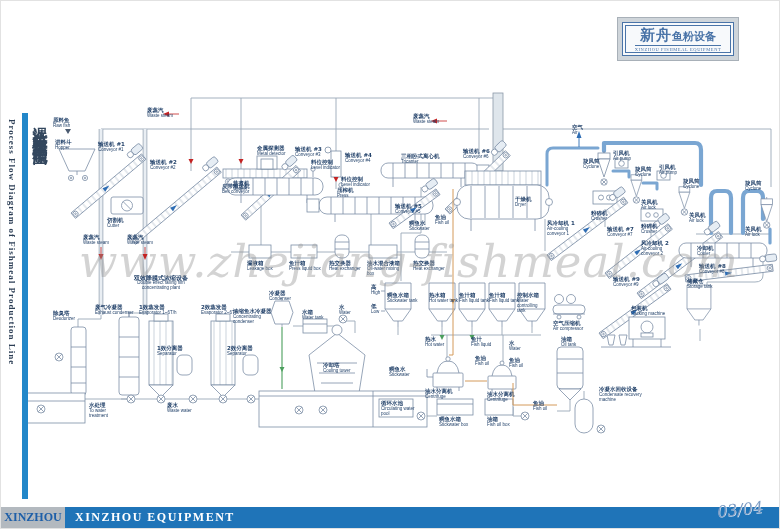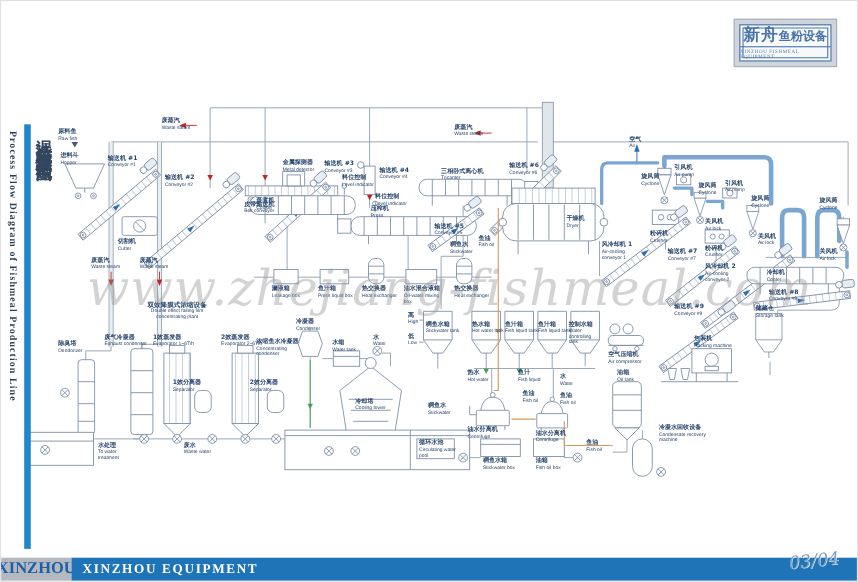--- a/index.html
+++ b/index.html
@@ -11,33 +11,33 @@
              color:rgba(150,150,150,.42);letter-spacing:1px}
   
   .side-en{position:absolute;left:6px;top:118px;z-index:3;writing-mode:vertical-rl;
            font-family:"Liberation Serif",serif;font-weight:bold;font-size:9px;
            letter-spacing:1px;color:#2c3e55}
   .side-rule{position:absolute;left:21px;top:112px;width:6px;height:386px;background:#2287c9;z-index:3}
   .side-cn{position:absolute;left:29px;top:114px;z-index:3;writing-mode:vertical-rl;
            font-family:"DejaVu Sans",sans-serif;font-weight:bold;font-size:15px;
            letter-spacing:2px;color:#33475e}
   
-  .logo{position:absolute;right:18px;top:16px;width:94px;height:44px;background:#cfd5da;
+  .logo{position:absolute;right:40px;top:16px;width:122px;height:44px;background:#cfd5da;
         border:1px solid #a8b0b8;padding:4px;box-sizing:border-box;z-index:5}
   .logo-inner{height:100%;background:#f7f9fb;border:1px solid #4a74a8;box-shadow:inset 0 0 0 2px #f7f9fb, inset 0 0 0 3px #4a74a8;
         display:flex;flex-direction:column;align-items:center;justify-content:center;color:#4a74a8;box-sizing:border-box}
   .logo-cn{line-height:1}
   .logo-cn .big{font-size:15px;font-weight:bold;letter-spacing:1px}
   .logo-cn .small{font-size:11px;font-weight:bold}
   .logo-en{font-size:4.5px;letter-spacing:.6px;margin-top:2px;border-top:1px solid #4a74a8;
         padding-top:1px;font-family:"Liberation Serif",serif}
   
   .footer{position:absolute;left:0;bottom:0;width:780px;height:21px;display:flex;z-index:5}
   .footer-brand{width:64px;background:#b3b9bf;color:#1e5fa8;font-family:"Liberation Serif",serif;
-        font-weight:bold;font-size:15px;display:flex;align-items:center;justify-content:center}
+        font-weight:bold;font-size:12px;display:flex;align-items:center;justify-content:center}
   .footer-bar{flex:1;background:#1f74b8;color:#fff;font-family:"Liberation Serif",serif;
         font-weight:bold;font-size:12px;letter-spacing:1.5px;display:flex;align-items:center;padding-left:10px}
   .page-no{position:absolute;right:16px;bottom:9px;z-index:6;font-family:"DejaVu Serif",serif;
         font-style:italic;font-size:16px;color:#7d9cc4;transform:rotate(-6deg);
         text-shadow:.5px .5px 0 rgba(255,255,255,.9)}
   
   svg.scene{position:absolute;left:0;top:0;z-index:1}
   #labels-layer{position:absolute;left:0;top:0;width:780px;height:529px;z-index:2;pointer-events:none}
   .dlabel{position:absolute;color:#24436b;line-height:1.08;white-space:nowrap}
   .dlabel .cn{display:block;font-size:5.5px;font-weight:bold;font-family:"DejaVu Sans",sans-serif}

